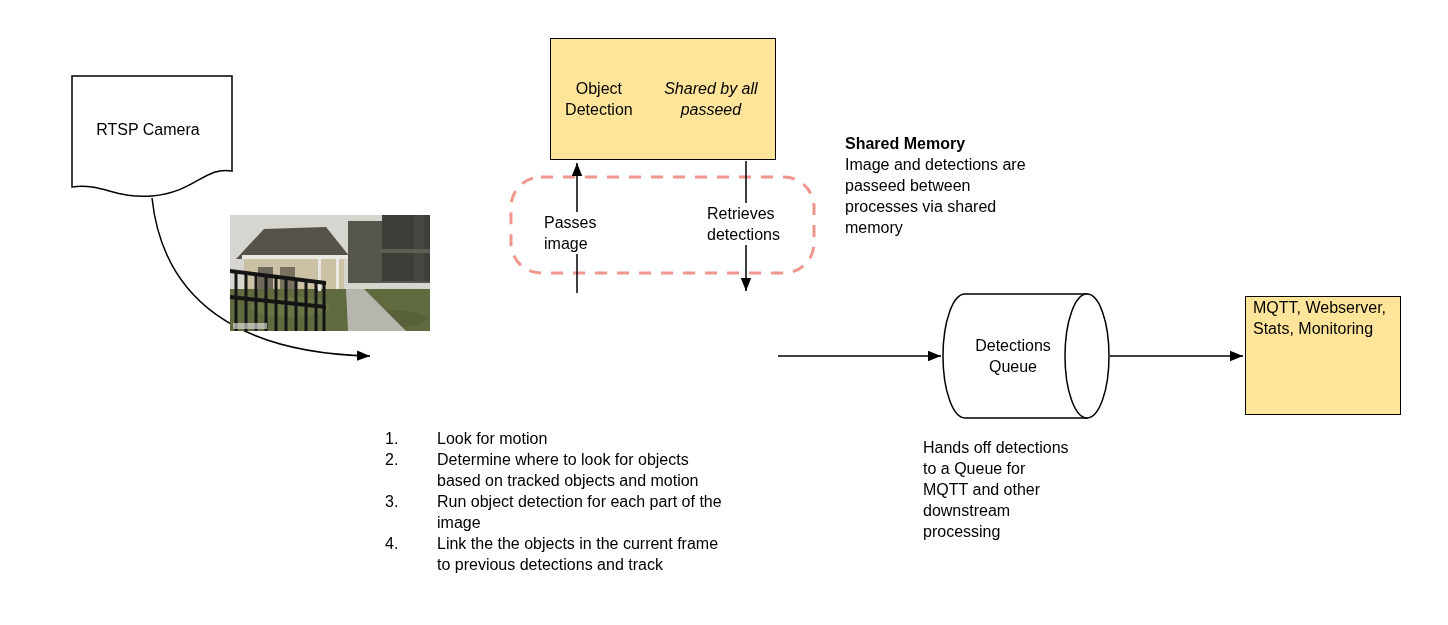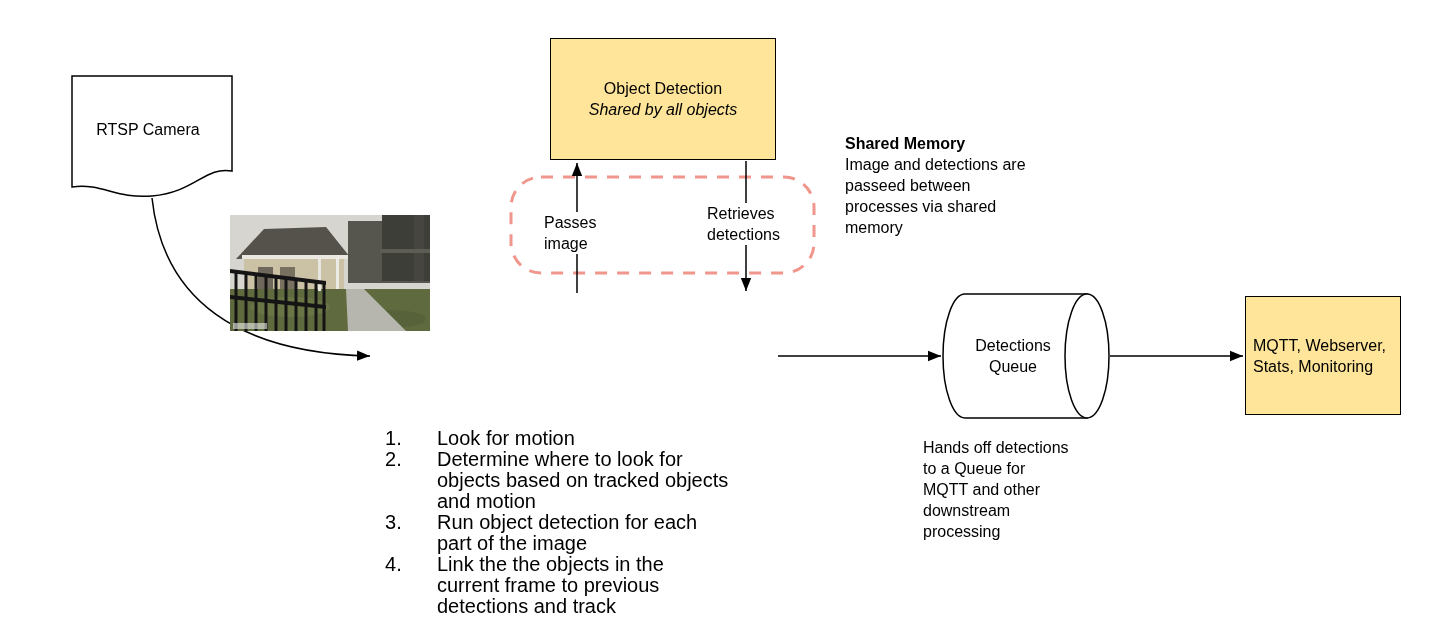--- a/index.html
+++ b/index.html
@@ -24,21 +24,21 @@
     stroke-dasharray: 12 10;
   }
   #arrowhead path { fill: #000; }
 
   .node {
     position: absolute;
     background: var(--node-fill, #FFE599);
     border: 1.5px solid var(--node-stroke, #000);
     box-sizing: border-box;
     display: flex;
-    flex-direction: column;
+    flex-direction: row;
     align-items: center;
     justify-content: center;
     font-size: 16px;
     line-height: 21px;
     text-align: center;
   }
   .node.outputs { align-items: flex-start; text-align: left; padding: 0 7px; }
 
   .label {
     position: absolute;
@@ -48,21 +48,21 @@
   .edge-label { background: #ffffff; padding: 0 1px; }
   .italic { font-style: italic; }
   .bold { font-weight: bold; }
 
   ol.steps {
     position: absolute;
     list-style: none;
     counter-reset: step;
     margin: 0;
     padding: 0;
-    font-size: 20px;
+    font-size: 16px;
   }
   ol.steps li {
     counter-increment: step;
     position: relative;
     padding-left: 54px;
     line-height: 21px;
   }
   ol.steps li::before {
     content: counter(step) ".";
     position: absolute;
@@ -90,21 +90,21 @@
 
     <path class="edge" d="M152 198 C163 300 238 353 370 356" marker-end="url(#arrowhead)"></path>
     <line class="edge" x1="577" y1="293" x2="577" y2="163" marker-end="url(#arrowhead)"></line>
     <line class="edge" x1="746" y1="161" x2="746" y2="291" marker-end="url(#arrowhead)"></line>
     <line class="edge" x1="778" y1="356" x2="941" y2="356" marker-end="url(#arrowhead)"></line>
     <line class="edge" x1="1110" y1="356" x2="1243" y2="356" marker-end="url(#arrowhead)"></line>
   </svg>
 
   <div class="node" style="left:550px; top:38px; width:226px; height:122px;">
     <div>Object Detection</div>
-    <div class="italic">Shared by all objects</div>
+    <div class="italic">Shared by all passeed</div>
   </div>
 
 
   <div class="node outputs" style="left:1245px; top:296px; width:156px; height:119px;">
     <div>MQTT, Webserver, Stats, Monitoring</div>
   </div>
 
   <div class="label" style="left:72px; top:119px; width:152px; text-align:center;">RTSP Camera</div>
 
   <div class="label" style="left:958px; top:335px; width:110px; text-align:center;">Detections Queue</div>

